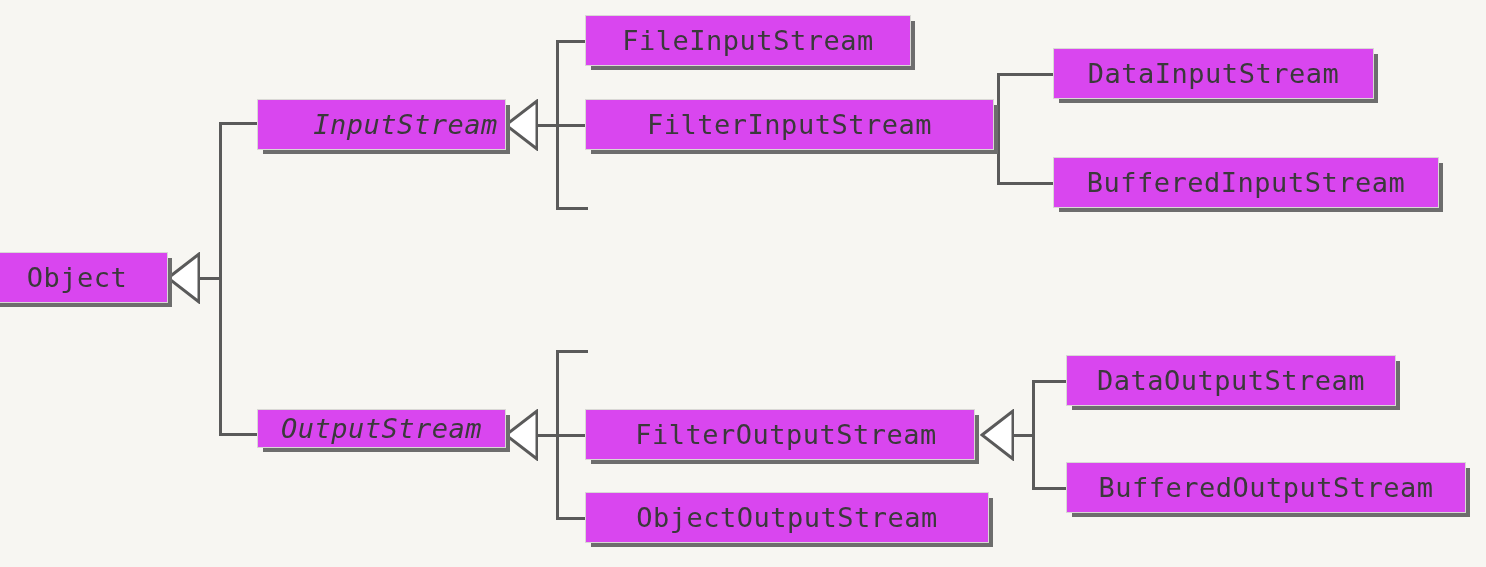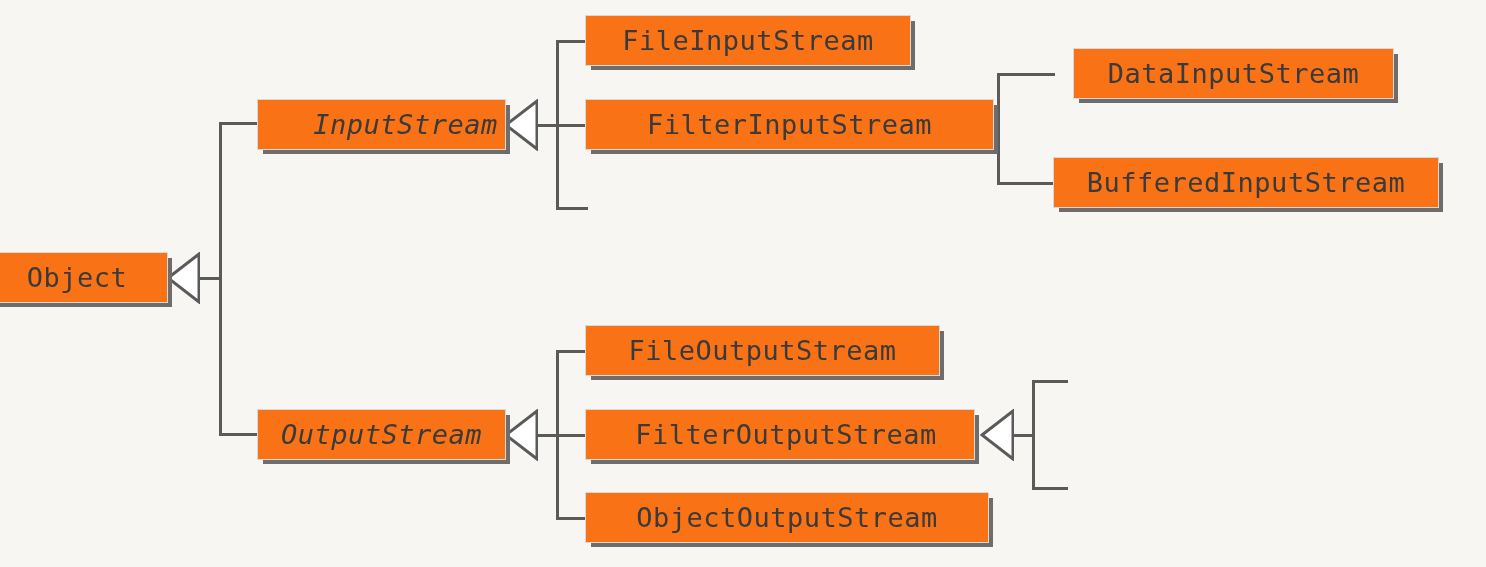--- a/index.html
+++ b/index.html
@@ -13,21 +13,21 @@
     height: 567px;
     background: #f7f6f2;
     overflow: hidden;
     font-family: "DejaVu Sans Mono", "Liberation Mono", monospace;
   }
 
   
   .node {
     position: absolute;
     box-sizing: border-box;
-    background: #f97316;
+    background: #d946ef;
     border: 1px solid #d9d8d5;
     color: #3a3a3a;
     display: flex;
     align-items: center;
     justify-content: center;
     white-space: nowrap;
     letter-spacing: 0.5px;
     font-size: 27px;
     line-height: 1;
     box-shadow: 5px 5px 0 -1px #6d6d6d;
@@ -112,48 +112,51 @@
   </div>
 
   <div class="node" style="left:-14px; top:252px; width:182px; height:51px;">
     <span class="label">Object</span>
   </div>
 
   <div class="node abstract" style="left:257px; top:99px; width:249px; height:51px;padding-left:48px;">
     <span class="label">InputStream</span>
   </div>
 
-  <div class="node abstract" style="left:257px; top:409px; width:249px; height:51px;">
+  <div class="node abstract" style="left:257px; top:409px; width:249px; height:39px;">
     <span class="label">OutputStream</span>
   </div>
 
   <div class="node" style="left:585px; top:15px; width:326px; height:51px;">
     <span class="label">FileInputStream</span>
   </div>
 
   <div class="node" style="left:585px; top:99px; width:409px; height:51px;">
     <span class="label">FilterInputStream</span>
   </div>
 
 
-  <div class="node" style="left:1053px; top:48px; width:321px; height:51px;margin-left:20px;">
+  <div class="node" style="left:1053px; top:48px; width:321px; height:51px;">
     <span class="label">DataInputStream</span>
   </div>
 
   <div class="node" style="left:1053px; top:157px; width:386px; height:51px;">
     <span class="label">BufferedInputStream</span>
   </div>
 
-  <div class="node" style="left:585px; top:325px; width:355px; height:51px;">
-    <span class="label">FileOutputStream</span>
-  </div>
 
   <div class="node" style="left:585px; top:409px; width:390px; height:51px;padding-left:12px;">
     <span class="label">FilterOutputStream</span>
   </div>
 
   <div class="node" style="left:585px; top:492px; width:404px; height:51px;">
     <span class="label">ObjectOutputStream</span>
   </div>
 
+  <div class="node" style="left:1066px; top:355px; width:330px; height:51px;">
+    <span class="label">DataOutputStream</span>
+  </div>
 
+  <div class="node" style="left:1066px; top:462px; width:400px; height:51px;">
+    <span class="label">BufferedOutputStream</span>
+  </div>
 
 </div>
 
 </body></html>

